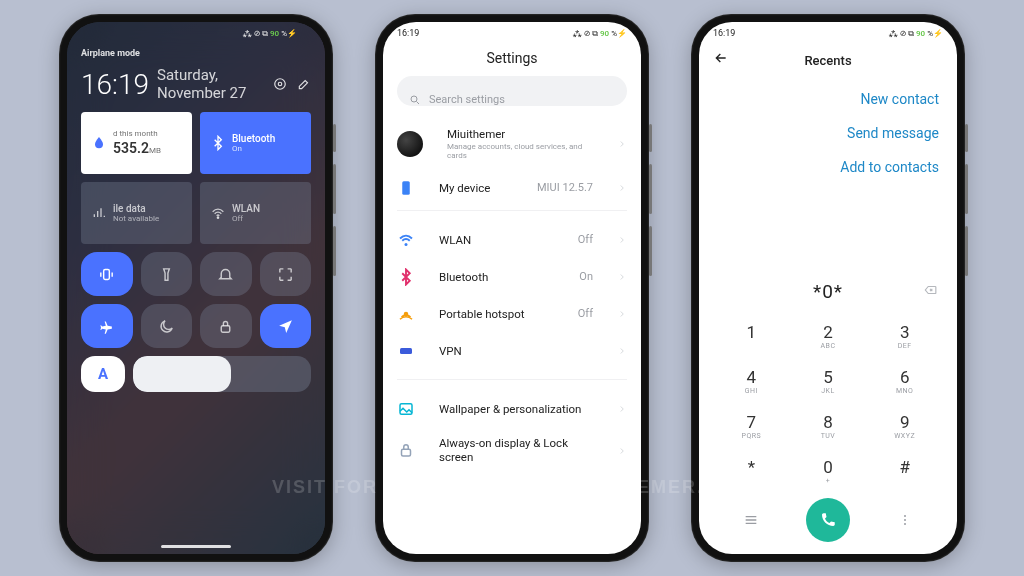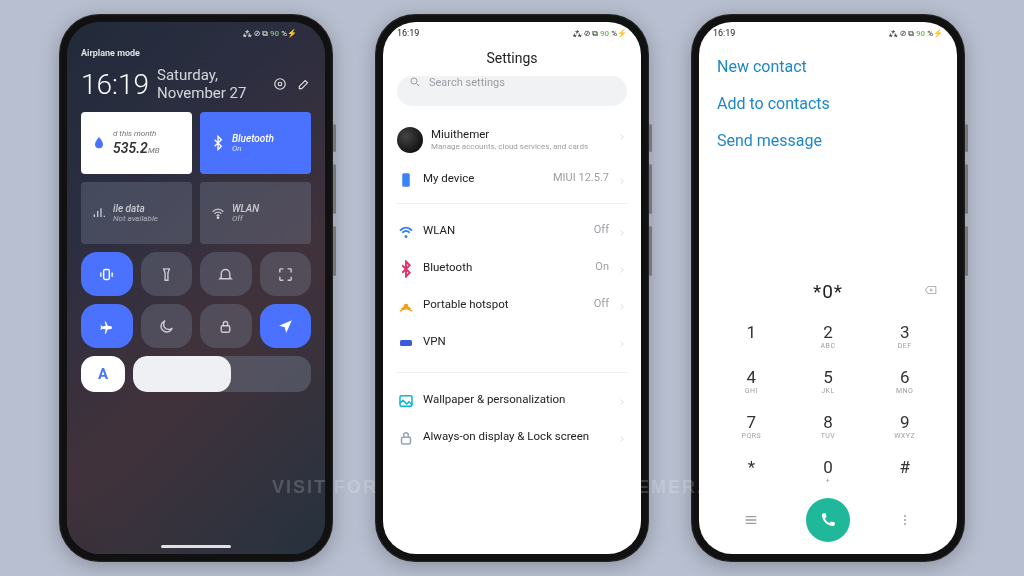--- a/index.html
+++ b/index.html
@@ -19,21 +19,21 @@
 .p1 .screen{background:linear-gradient(135deg,#2a3548 0%,#3a3a52 30%,#5a4048 60%,#304050 100%);}
 .p1 .blur{position:absolute;inset:0;backdrop-filter:blur(20px);background:rgba(20,25,35,.35);}
 .p1 .cc{position:relative;padding:0 14px;color:#fff;}
 .p1 .head{font-size:9px;opacity:.85;margin:4px 0 8px;font-weight:bold;}
 .p1 .clockrow{display:flex;align-items:center;gap:8px;margin-bottom:10px;}
 .p1 .clock{font-size:28px;font-weight:300;}
 .p1 .date{font-size:15px;opacity:.8;}
 .p1 .hicons{margin-left:auto;display:flex;gap:10px;opacity:.85;}
 .p1 .hicons svg{width:14px;height:14px;}
 .tile-row{display:flex;gap:8px;margin-bottom:8px;}
-.tile{border-radius:4px;padding:10px;display:flex;flex-direction:column;justify-content:center;font-style:italic;}
+.tile{border-radius:4px;padding:10px;display:flex;flex-direction:column;justify-content:center;}
 .tile-lg{flex:1;height:62px;}
 .tile-white{background:#fff;color:#333;}
 .tile-blue{background:#4a72ff;color:#fff;}
 .tile-dim{background:rgba(120,130,150,.35);color:rgba(255,255,255,.7);}
 .tile-lab{font-size:8px;opacity:.7;}
 .tile-val{font-size:14px;font-weight:600;}
 .tile-title{font-size:10px;font-weight:500;}
 .tile-sub{font-size:8px;opacity:.8;}
 .tile-ico{display:flex;align-items:center;gap:6px;}
 .tile-ico svg{width:16px;height:16px;flex-shrink:0;}
@@ -42,43 +42,43 @@
 .tile-sm svg{width:17px;height:17px;}
 .slider-row{display:flex;gap:8px;margin-bottom:8px;}
 .slider-btn{width:44px;height:36px;border-radius:14px;background:#fff;display:flex;align-items:center;justify-content:center;color:#4a72ff;font-weight:700;font-size:15px;}
 .slider-track{flex:1;height:36px;border-radius:14px;background:rgba(120,130,150,.4);position:relative;overflow:hidden;}
 .slider-fill{position:absolute;left:0;top:0;bottom:0;width:55%;background:#eef0f3;border-radius:14px;}
 .homebar{position:absolute;bottom:6px;left:50%;transform:translateX(-50%);width:70px;height:3px;background:rgba(255,255,255,.85);border-radius:2px;}
 
 
 .p2 .screen{background:#fff;color:#222;}
 .p2 .ttl{text-align:center;font-size:14px;font-weight:400;padding:6px 0 10px;}
-.p2 .search{margin:0 14px 12px;background:#f1f2f4;border-radius:20px;height:30px;display:flex;align-items:flex-start;padding:0 12px;gap:8px;color:#9a9da3;font-size:11px;}
+.p2 .search{margin:0 14px 12px;background:#f1f2f4;border-radius:20px;height:30px;display:flex;align-items:flex-end;padding:0 12px;gap:8px;color:#9a9da3;font-size:11px;}
 .p2 .search svg{width:12px;height:12px;}
 .p2 .list{padding:0 14px;}
-.p2 .row{display:flex;align-items:flex-start;padding:9px 0;gap:8px;}
+.p2 .row{display:flex;align-items:center;padding:9px 0;gap:24px;}
 .p2 .row + .row{}
 .p2 .ico{width:18px;height:18px;display:flex;align-items:center;justify-content:center;flex-shrink:0;}
 .p2 .avatar{width:26px;height:26px;border-radius:50%;background:radial-gradient(circle at 35% 35%,#444,#000);flex-shrink:0;}
 .p2 .txt{flex:1;min-width:0;}
 .p2 .lab{font-size:11.5px;color:#222;}
 .p2 .sub{font-size:8px;color:#9a9da3;margin-top:1px;}
 .p2 .val{font-size:11px;color:#9a9da3;}
 .p2 .chev{color:#cfd1d5;}
 .p2 .chev svg{width:10px;height:10px;}
 .p2 .sep{height:6px;}
 .p2 .hline{height:1px;background:#f0f0f2;margin:4px 0;}
 
 
 .p3 .screen{background:#fff;color:#222;display:flex;flex-direction:column;}
 .p3 .thead{display:flex;align-items:center;padding:6px 14px 8px;}
 .p3 .back svg{width:16px;height:16px;}
 .p3 .ttl3{flex:1;text-align:center;font-size:13px;font-weight:500;margin-left:-16px;}
 .p3 .actions{padding:4px 18px;}
-.p3 .act{color:#1e88c7;font-size:16px;padding:9px 0;}
+.p3 .act{color:#1e88c7;font-size:14px;padding:9px 0;text-align:right;}
 .p3 .spacer{flex:1;}
 .p3 .dialarea{padding:0 14px 10px;}
 .p3 .display{display:flex;align-items:center;justify-content:center;position:relative;height:34px;margin-bottom:6px;}
 .p3 .num{font-size:19px;font-weight:400;letter-spacing:1px;}
 .p3 .bksp{position:absolute;right:4px;color:#b5b8bd;}
 .p3 .bksp svg{width:18px;height:14px;}
 .p3 .pad{display:grid;grid-template-columns:repeat(3,1fr);}
 .p3 .key{height:45px;display:flex;flex-direction:column;align-items:center;justify-content:center;}
 .p3 .kd{font-size:17px;color:#333;line-height:1;}
 .p3 .kl{font-size:7px;color:#9a9da3;letter-spacing:.5px;margin-top:1px;height:8px;}
@@ -386,24 +386,30 @@
       </div>
  <div class="screen">
   <div class="statusbar sb-light">
    <span>16:19</span>
    <span class="sb-right">
             <span>⁂ ⊘ ⧉</span>
             <span class="batt"><span>90</span></span>
             <span>%⚡</span>
           </span>
   </div>
+  <div class="thead">
+   <span class="back"><svg viewBox="0 0 24 24" fill="none" stroke="#222" stroke-width="2">
+              <path d="M19 12H5M11 6l-6 6 6 6"></path>
+            </svg></span>
+   <span class="ttl3">Recents</span>
+  </div>
   <div class="actions" id="acts">
           <div class="act">New contact</div>
+          <div class="act">Send message</div>
           <div class="act">Add to contacts</div>
-          <div class="act">Send message</div>
         </div>
   <div class="spacer"></div>
   <div class="dialarea">
    <div class="display">
     <span class="num">*0*</span>
     <span class="bksp"><svg viewBox="0 0 24 24" fill="none" stroke="currentColor" stroke-width="2">
                 <path d="M21 6H9l-5 6 5 6h12a1 1 0 001-1V7a1 1 0 00-1-1z"></path>
                 <path d="M12 10l4 4M16 10l-4 4"></path>
               </svg></span>
    </div>

